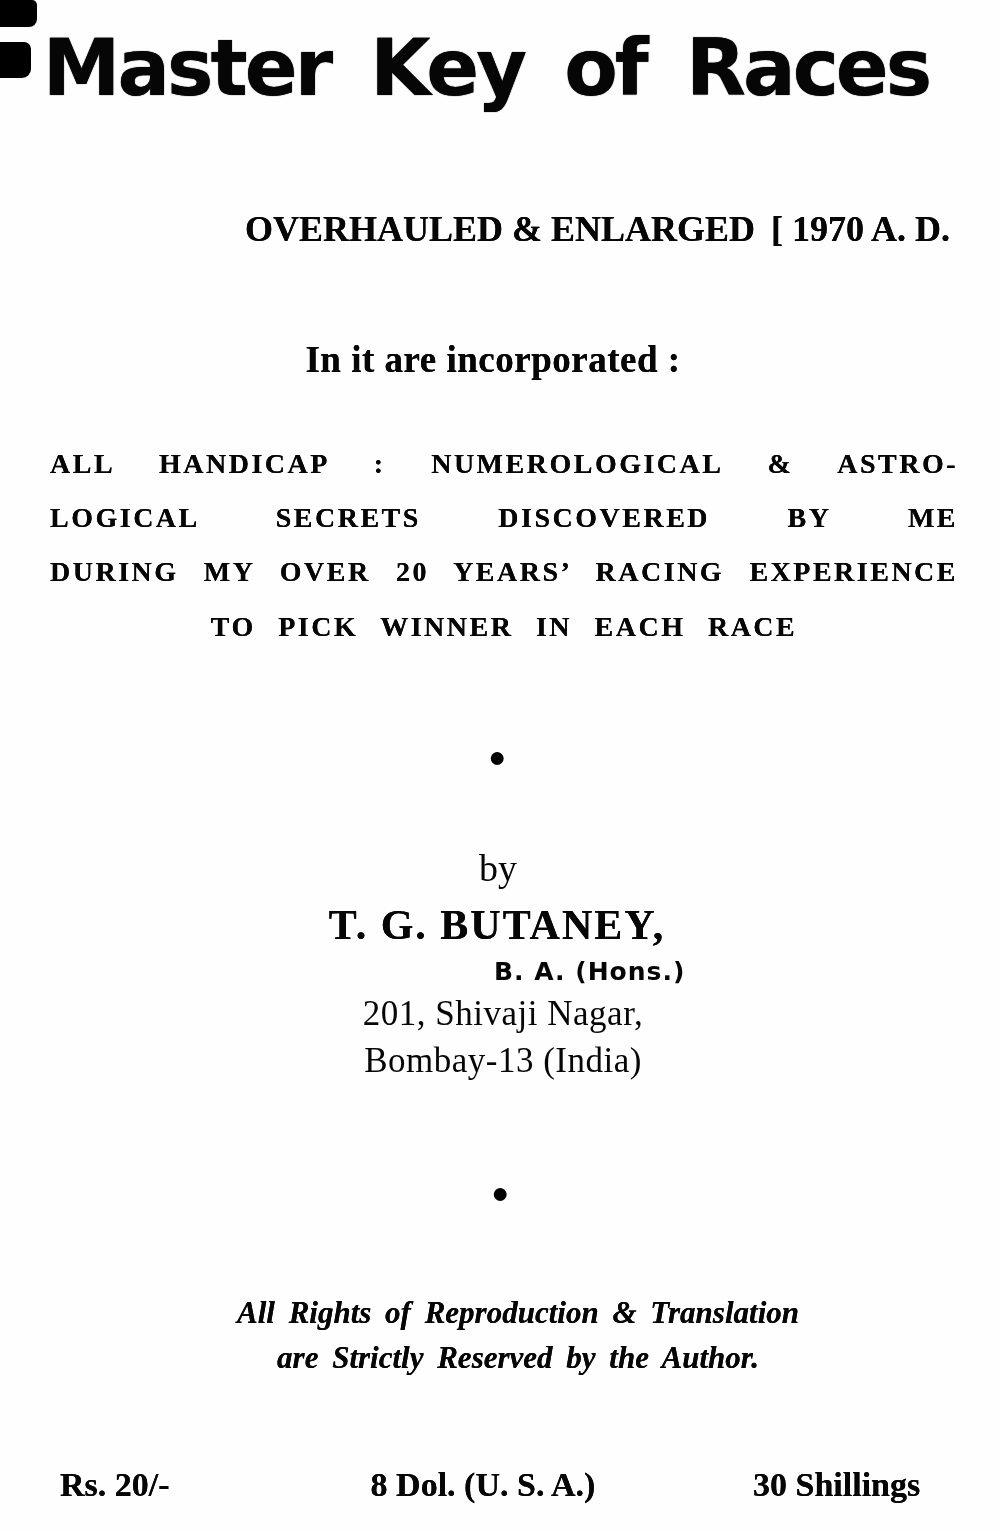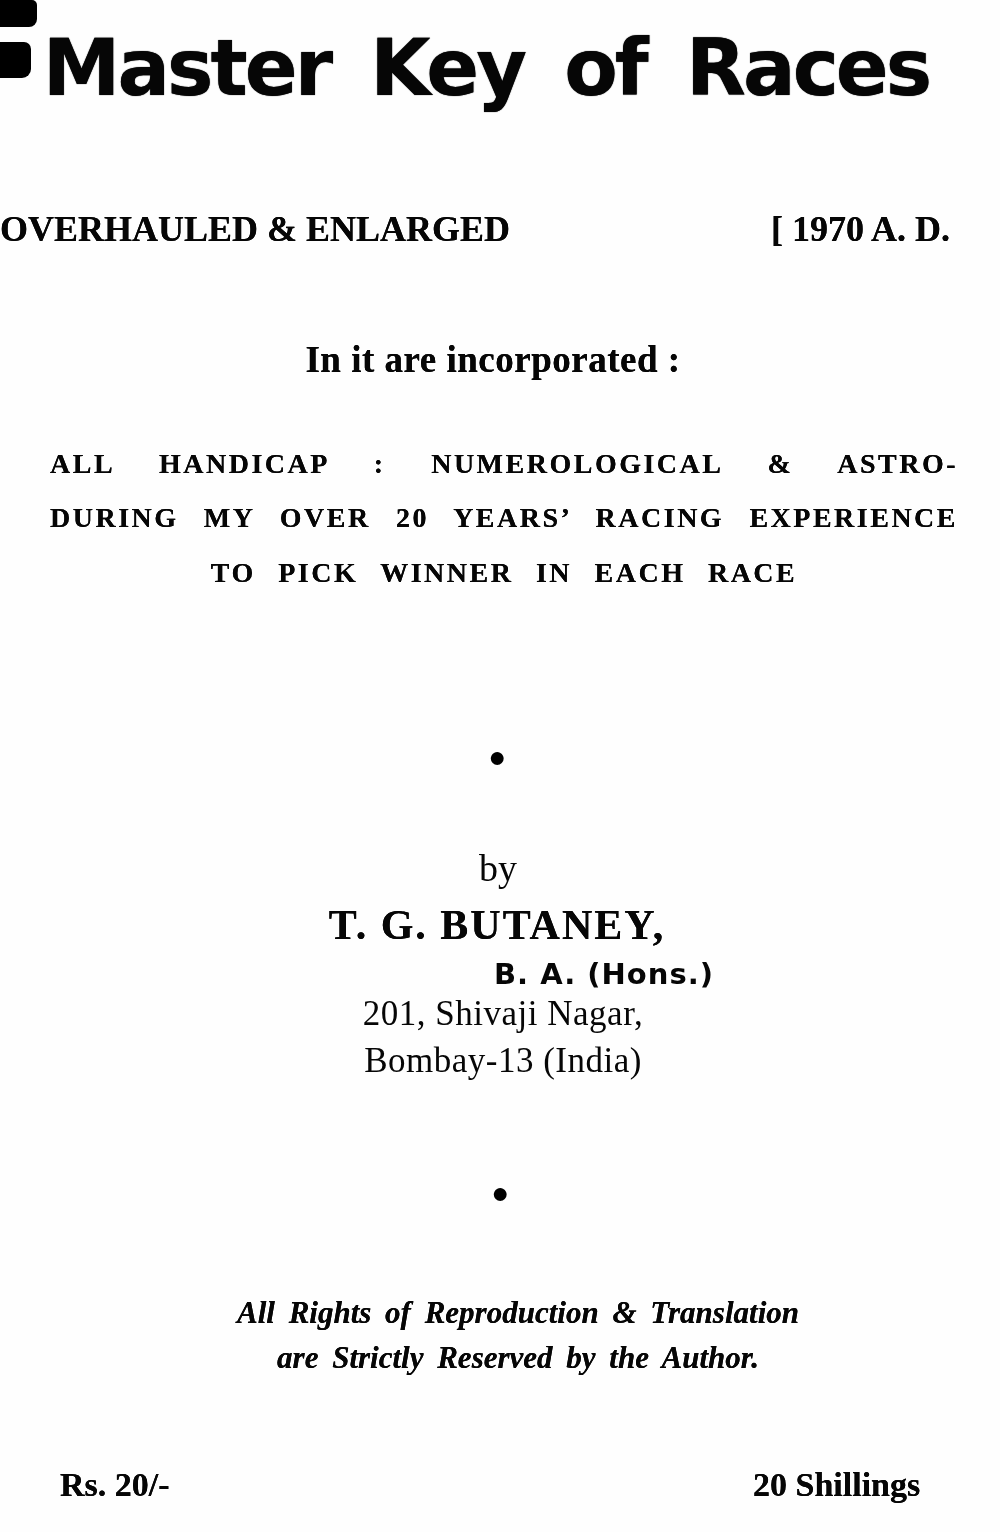--- a/index.html
+++ b/index.html
@@ -44,21 +44,21 @@
 
   .edition-row { position: absolute; top: 206px; left: 0; width: 100%; height: 46px; }
   .edition-row .slab {
     font-weight: 700;
     font-size: 36px;
     line-height: 46px;
     white-space: nowrap;
     text-shadow: 0 0 0.5px #000;
   }
   .edition-left   { position: absolute; left: 56px; top: 0; }
-  .edition-center { position: absolute; left: 0; top: 0; width: 100%; text-align: left; }
+  .edition-center { position: absolute; left: 0; top: 0; width: 100%; text-align: center; }
   .edition-right  { position: absolute; right: 50px; top: 0; }
 
   .incorporated {
     position: absolute;
     top: 338px;
     left: 0;
     width: 100%;
     text-align: center;
     transform: translateX(-7px);
     font-weight: 700;
@@ -116,21 +116,21 @@
     letter-spacing: 2px;
     text-shadow: 0 0 0.5px #000;
     white-space: nowrap;
   }
   .qualification {
     position: absolute;
     top: 957px;
     left: 494px;
     font-family: "DejaVu Sans", "Liberation Sans", sans-serif;
     font-weight: 700;
-    font-size: 29px;
+    font-size: 25px;
     letter-spacing: 1px;
     white-space: nowrap;
   }
   .addr1, .addr2 {
     position: absolute;
     left: 0;
     width: 100%;
     text-align: center;
     transform: translateX(3px);
     font-size: 35px;
@@ -181,20 +181,21 @@
 
   <div class="edition-row">
     <span class="slab edition-center">OVERHAULED &amp; ENLARGED</span>
     <span class="slab edition-right">[ 1970 A. D.</span>
   </div>
 
   <div class="incorporated">In it are incorporated :</div>
 
   <div class="description">
     <div class="line">ALL HANDICAP : NUMEROLOGICAL &amp; ASTRO-</div>
+    <div class="line">LOGICAL SECRETS DISCOVERED BY ME</div>
     <div class="line">DURING MY OVER 20 YEARS’ RACING EXPERIENCE</div>
     <div class="line centered">TO PICK WINNER IN EACH RACE</div>
   </div>
 
   <span class="bullet b1">●</span>
 
   <div class="by-line">by</div>
   <div class="author-name">T. G. BUTANEY,</div>
   <div class="qualification">B. A. (Hons.)</div>
   <div class="addr1">201, Shivaji Nagar,</div>
@@ -202,16 +203,17 @@
 
   <span class="bullet b2">●</span>
 
   <div class="rights">
     <div>All Rights of Reproduction &amp; Translation</div>
     <div>are Strictly Reserved by the Author.</div>
   </div>
 
   <div class="price-row">
     <span class="price price-india">Rs. 20/-</span>
-    <span class="price price-uk">20 Shillings</span>
+    <span class="price price-usa">8 Dol. (U. S. A.)</span>
+    <span class="price price-uk">30 Shillings</span>
   </div>
 
 </div>
 
 </body></html>

